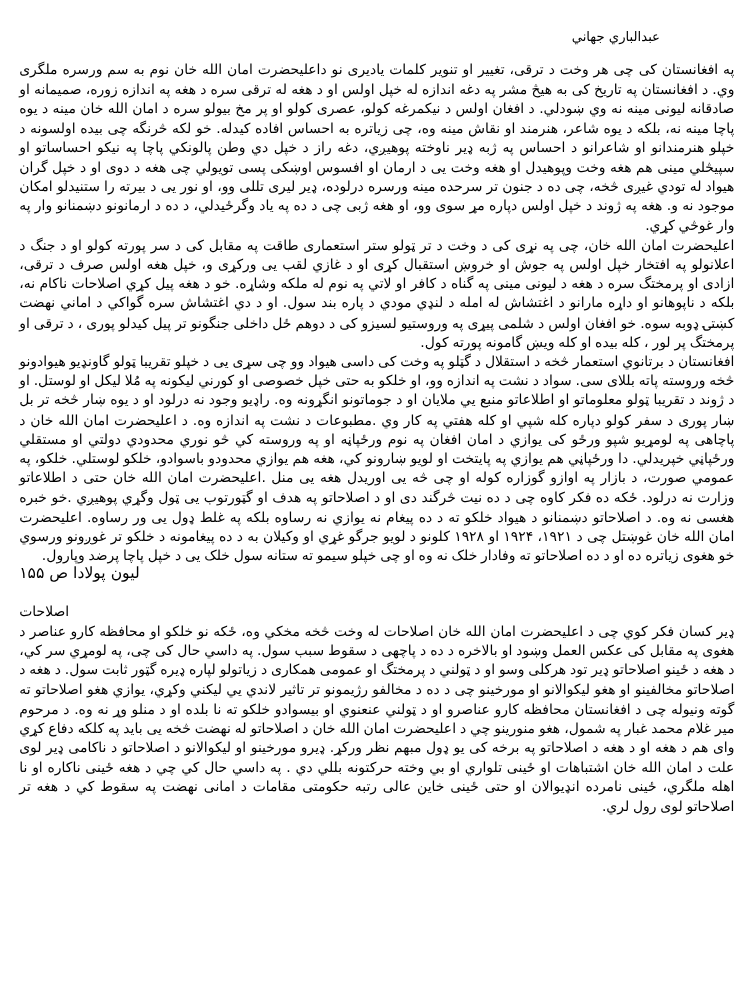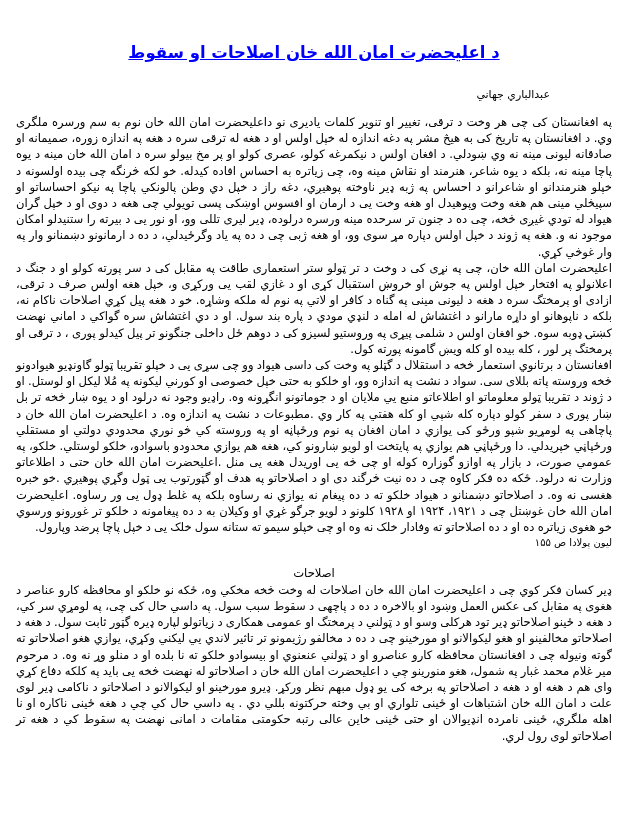--- a/index.html
+++ b/index.html
@@ -44,40 +44,39 @@
     direction: rtl;
     unicode-bidi: plaintext;
     text-align: justify;
     font-size: 11.6px;
     line-height: 16.2px;
     margin: 0;
     word-spacing: -0.5px;
   }
   .citation-line {
     direction: rtl;
-    text-align: right;
-    font-size: 10px;
+    text-align: left;
+    font-size: 13px;
     line-height: 16.2px;
     margin: 0;
   }
   .section-heading {
     direction: rtl;
-    text-align: center;
+    text-align: left;
     font-size: 11.6px;
     line-height: 16.2px;
     margin: 14px 0 0 0;
     font-weight: normal;
   }
 </style>
 </head>
 <body>
 
 <div class="page">
 
-  <div class="doc-title">د اعلیحضرت امان الله خان اصلاحات او سقوط</div>
 
   <div class="author-line">عبدالباري جهاني</div>
 
   <div class="body-block">
 
     <p class="para">په افغانستان کی چی هر وخت د ترقی، تغییر او تنویر کلمات یادیری نو داعلیحضرت امان الله خان نوم به سم ورسره ملگری وي. د افغانستان په تاریخ کی به هیڅ مشر په دغه اندازه له خپل اولس او د هغه له ترقی سره د هغه په اندازه زوره، صمیمانه او صادقانه لیونی مینه نه وي ښودلي. د افغان اولس د نیکمرغه کولو، عصری کولو او پر مخ بیولو سره د امان الله خان مینه د یوه پاچا مینه نه، بلکه د یوه شاعر، هنرمند او نقاش مینه وه، چی زیاتره به احساس افاده کیدله. خو لکه څرنگه چی بیده اولسونه د خپلو هنرمندانو او شاعرانو د احساس په ژبه ډیر ناوخته پوهیږي، دغه راز د خپل دي وطن پالونکي پاچا په نیکو احساساتو او سپیڅلي مینی هم هغه وخت وپوهیدل او هغه وخت یی د ارمان او افسوس اوښکی پسی تویولي چی هغه د دوی او د خپل گران هیواد له تودي غیږی څخه، چی ده د جنون تر سرحده مینه ورسره درلوده، ډیر لیری تللی وو، او نور یی د بیرته را ستنیدلو امکان موجود نه و. هغه په ژوند د خپل اولس دپاره مړ سوی وو، او هغه ژبی چی د ده په یاد وگرځیدلي، د ده د ارمانونو دښمنانو وار په وار غوڅي کړي.</p>
 
     <p class="para">اعلیحضرت امان الله خان، چی په نړی کی د وخت د تر ټولو ستر استعماری طاقت په مقابل کی د سر پورته کولو او د جنگ د اعلانولو په افتخار خپل اولس په جوش او خروښ استقبال کړی او د غازي لقب یی ورکړی و، خپل هغه اولس صرف د ترقی، ازادی او پرمختگ سره د هغه د لیونی مینی په گناه د کافر او لاتي په نوم له ملکه وشاړه. خو د هغه پیل کړي اصلاحات ناکام نه، بلکه د ناپوهانو او داړه مارانو د اغتشاش له امله د لنډي مودي د پاره بند سول. او د دي اغتشاش سره گواکي د اماني نهضت کښتۍ ډوبه سوه. خو افغان اولس د شلمی پیړی په وروستیو لسیزو کی د دوهم ځل داخلی جنگونو تر پیل کیدلو پوری ، د ترقی او پرمختگ پر لور ، کله بیده او کله ویښ گامونه پورته کول.</p>
 
     <p class="para">افغانستان د برتانوي استعمار څخه د استقلال د گټلو په وخت کی داسی هیواد وو چی سړی یی د خپلو تقریبا ټولو گاونډیو هیوادونو څخه وروسته پاته بللای سی. سواد د نشت په اندازه وو، او خلکو به حتی خپل خصوصی او کورني لیکونه په مُلا لیکل او لوستل. او د ژوند د تقریبا ټولو معلوماتو او اطلاعاتو منبع یي ملایان او د جوماتونو انگړونه وه. راډیو وجود نه درلود او د یوه ښار څخه تر بل ښار پوری د سفر کولو دپاره کله شپي او کله هفتي په کار وي .مطبوعات د نشت په اندازه وه. د اعلیحضرت امان الله خان د پاچاهی په لومړیو شپو ورځو کی یوازي د امان افغان په نوم ورځپاڼه او په وروسته کي څو نوري محدودي دولتي او مستقلي ورځپاڼي خپریدلي. دا ورځپاڼي هم یوازي په پایتخت او لویو ښارونو کي، هغه هم یوازي محدودو باسوادو، خلکو لوستلي. خلکو، په عمومي صورت، د بازار په اوازو گوزاره کوله او چی څه یی اوریدل هغه یی منل .اعلیحضرت امان الله خان حتی د اطلاعاتو وزارت نه درلود. ځکه ده فکر کاوه چی د ده نیت څرگند دی او د اصلاحاتو په هدف او گټورتوب یی ټول وگړي پوهیږي .خو خبره هغسی نه وه. د اصلاحاتو دښمنانو د هیواد خلکو ته د ده پیغام نه یوازي نه رساوه بلکه په غلط ډول یی ور رساوه. اعلیحضرت امان الله خان غوښتل چی د ۱۹۲۱، ۱۹۲۴ او ۱۹۲۸ کلونو د لویو جرگو غړي او وکیلان به د ده پیغامونه د خلکو تر غوږونو ورسوي خو هغوی زیاتره ده او د ده اصلاحاتو ته وفادار خلک نه وه او چی خپلو سیمو ته ستانه سول خلک یی د خپل پاچا پرضد وپارول.</p>

